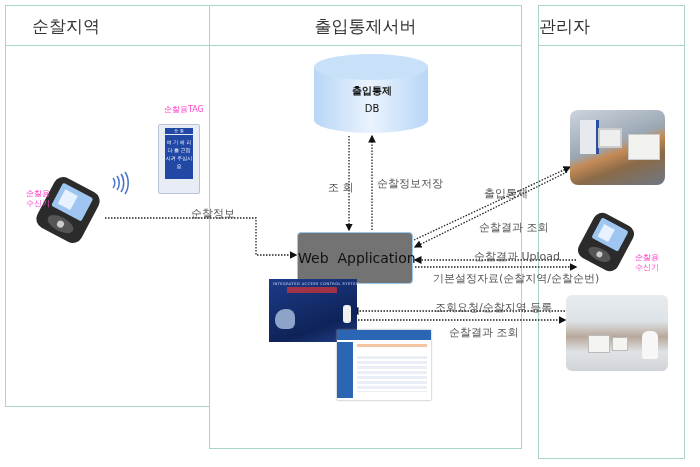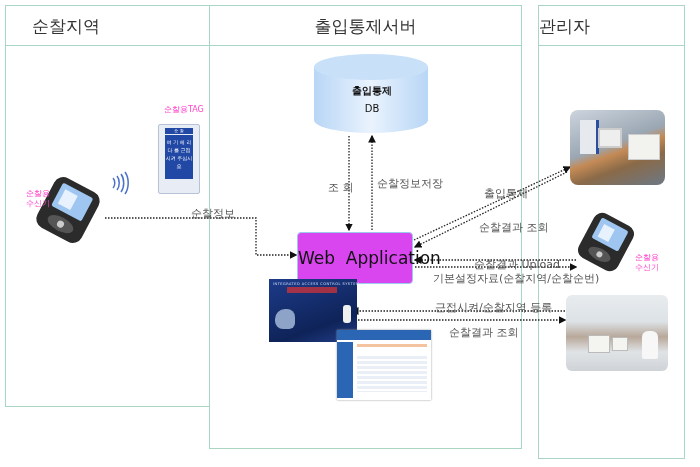--- a/index.html
+++ b/index.html
@@ -10,21 +10,21 @@
   #p-mid{left:209px;top:5px;width:313px;height:444px;}
   #p-right{left:538px;top:5px;width:147px;height:454px;}
   #p-left .panel-head{padding-left:26px;}
   #p-mid .panel-head{text-align:center;}
   #p-right .panel-head{text-align:left;}
   .lbl{position:absolute;font-size:11px;color:#555;white-space:nowrap;}
   .pink{color:#ff44cc;font-weight:bold;}
   svg.lines{position:absolute;left:0;top:0;}
   .db-label{position:absolute;left:318px;top:82px;width:108px;text-align:center;font-size:10px;font-weight:bold;color:#111;line-height:18px;}
   .db-sub{font-weight:normal;}
-  .webapp{position:absolute;left:297px;top:232px;width:116px;height:52px;background:#d946ef;border:1px solid #9cc9ee;border-radius:4px;box-sizing:border-box;text-align:center;line-height:50px;font-size:17px;color:#111;}
+  .webapp{position:absolute;left:297px;top:232px;width:116px;height:52px;background:#737373;border:1px solid #9cc9ee;border-radius:4px;box-sizing:border-box;text-align:center;line-height:50px;font-size:14px;color:#111;}
   .tag{position:absolute;left:158px;top:124px;width:40px;height:68px;background:#e8edf5;border:1px solid #b8c2d6;border-radius:2px;}
   .tag-inner{position:absolute;left:6px;top:10px;width:28px;height:44px;background:#2248a6;color:#fff;font-size:5px;line-height:8px;text-align:center;padding-top:3px;box-sizing:border-box;}
   .photo{position:absolute;border-radius:8px;overflow:hidden;}
 </style>
 </head>
 <body>
 
 <div class="panel" id="p-left">
   <div class="panel-head">순찰지역</div>
 </div>
@@ -143,16 +143,16 @@
   <div style="position:absolute;left:0;top:12px;width:16px;height:56px;background:#2a66b3;"></div>
   <div style="position:absolute;left:20px;top:14px;width:70px;height:3px;background:#f4c3a0;"></div>
   <div style="position:absolute;left:20px;top:26px;width:70px;height:36px;background:repeating-linear-gradient(180deg,#e9eef7 0 3px,#fff 3px 5px);"></div>
 </div>
 
 <div class="lbl" style="left:191px;top:206px;">순찰정보</div>
 <div class="lbl" style="left:328px;top:180px;">조  회</div>
 <div class="lbl" style="left:377px;top:176px;">순찰정보저장</div>
 <div class="lbl" style="left:484px;top:186px;">출입통제</div>
 <div class="lbl" style="left:479px;top:220px;">순찰결과 조회</div>
-<div class="lbl" style="left:474px;top:249px;margin-top:8px;">순찰결과 Upload</div>
+<div class="lbl" style="left:474px;top:249px;">순찰결과 Upload</div>
 <div class="lbl" style="left:433px;top:271px;text-align:center;">기본설정자료(순찰지역/순찰순번)</div>
-<div class="lbl" style="left:435px;top:300px;">근접시켜/순찰지역 등록</div>
+<div class="lbl" style="left:435px;top:300px;">조회요청/순찰지역 등록</div>
 <div class="lbl" style="left:449px;top:325px;">순찰결과 조회</div>
 
 </body></html>

